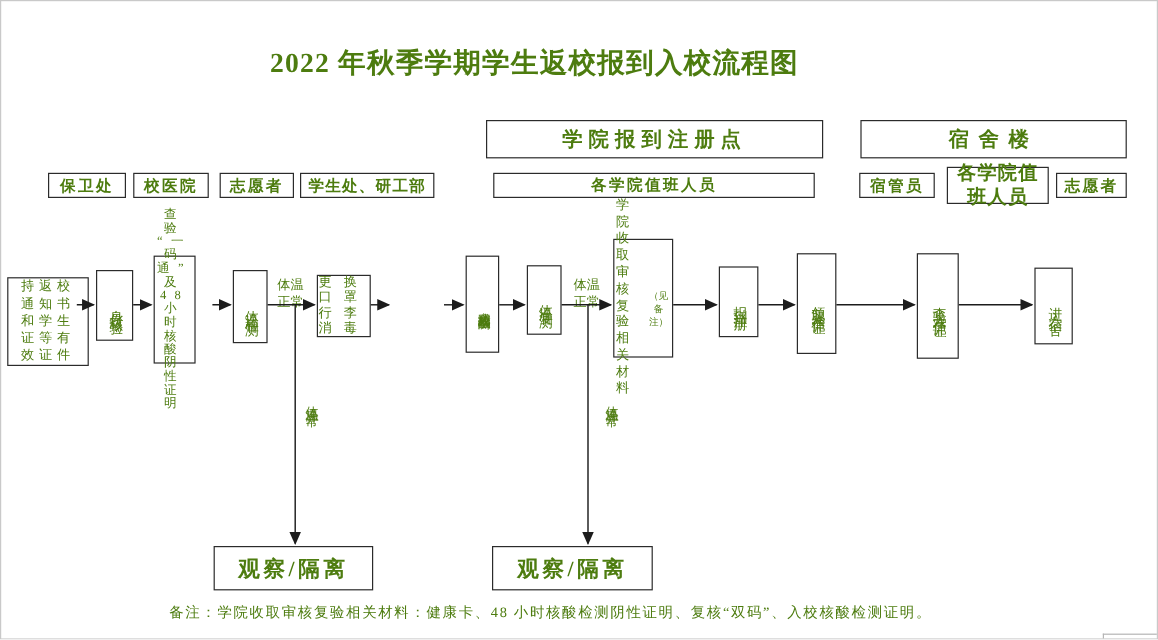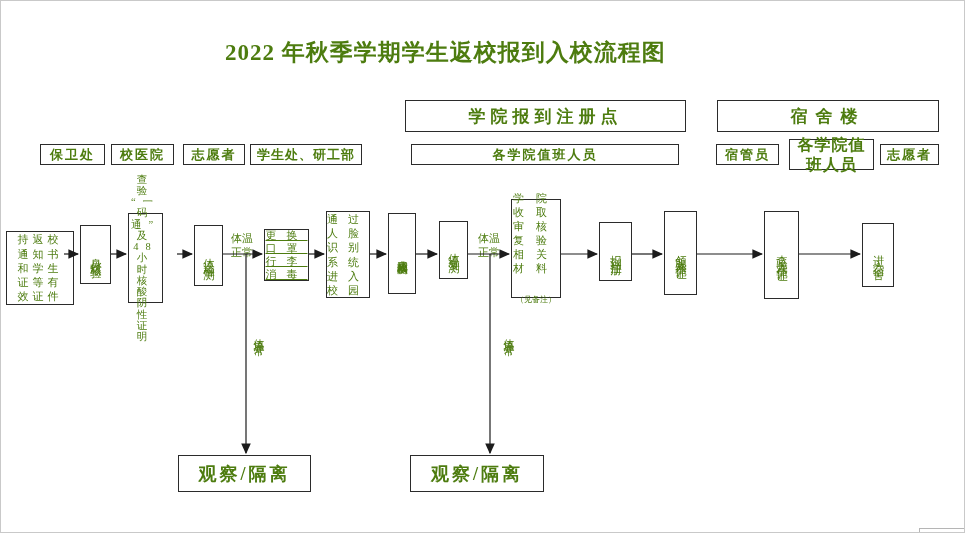--- a/index.html
+++ b/index.html
@@ -64,21 +64,21 @@
     </div>
   <div class="sbox" style="left:110px;top:143px;width:63px;height:21px;">
       <span>校医院</span>
     </div>
   <div class="sbox" style="left:182px;top:143px;width:62px;height:21px;">
       <span>志愿者</span>
     </div>
   <div class="sbox" style="left:249px;top:143px;width:112px;height:21px;letter-spacing:1px;">
       <span>学生处、研工部</span>
     </div>
-  <div class="sbox" style="left:410px;top:143px;width:268px;height:21px;">
+  <div class="sbox" style="left:410px;top:143px;width:268px;height:21px;font-family:Liberation Mono, monospace;">
       <span>各学院值班人员</span>
     </div>
   <div class="sbox" style="left:715px;top:143px;width:63px;height:21px;">
       <span>宿管员</span>
     </div>
   <div class="sbox" style="left:788px;top:138px;width:85px;height:31px;font-size:16px;letter-spacing:1px;">
       <span>各学院值
 班人员</span>
     </div>
   <div class="sbox" style="left:879px;top:143px;width:59px;height:21px;">
@@ -101,41 +101,33 @@
 码通”
 及48
 小时
 核酸
 阴性
 证明</span>
     </div>
   <div class="fbox" style="left:193px;top:224px;width:29px;height:61px;">
       <span class="vt" style="letter-spacing:3.5px;">体温检测</span>
     </div>
-  <div class="fbox" style="left:263px;top:228px;width:45px;height:52px;text-decoration:underline;">
+  <div class="fbox" style="left:263px;top:228px;width:45px;height:52px;">
       <span class="ht" style="letter-spacing:10px;line-height:1.18;">更换
 口罩
 行李
 消毒</span>
-    </div>
-  <div class="fbox" style="left:325px;top:210px;width:44px;height:87px;">
-      <span class="ht" style="letter-spacing:10px;line-height:1.3;">通过
-人脸
-识别
-系统
-进入
-校园</span>
     </div>
   <div class="fbox" style="left:387px;top:212px;width:28px;height:81px;">
       <span class="vt" style="font-size:10.5px;letter-spacing:0.5px;">完成入校核酸检测</span>
     </div>
   <div class="fbox" style="left:438px;top:220px;width:29px;height:58px;">
       <span class="vt">体温复测</span>
     </div>
-  <div class="fbox" style="left:510px;top:198px;width:50px;height:99px;flex-direction:column;">
+  <div class="fbox" style="left:510px;top:198px;width:50px;height:99px;flex-direction:row;">
     <span class="ht" style="letter-spacing:12px;line-height:1.27;">学院
 收取
 审核
 复验
 相关
 材料</span>
     <span class="smallnote">（见备注）</span>
   </div>
   <div class="fbox" style="left:598px;top:221px;width:33px;height:59px;">
       <span class="vt">报到注册</span>
@@ -153,20 +145,21 @@
   <div class="lbl" style="left:224px;top:231px;width:34px;">体温
 正常</div>
   <div class="lbl" style="left:471px;top:231px;width:34px;">体温
 正常</div>
   <div class="vlbl" style="left:250px;top:329px;height:54px;">体温异常</div>
   <div class="vlbl" style="left:500px;top:329px;height:54px;">体温异常</div>
 
   <div class="qbox" style="left:177px;top:454px;width:133px;height:37px;">观察/隔离</div>
   <div class="qbox" style="left:409px;top:454px;width:134px;height:37px;">观察/隔离</div>
 
+  <div class="note" style="left:140px;top:501px;">备注：学院收取审核复验相关材料：健康卡、48 小时核酸检测阴性证明、复核“双码”、入校核酸检测证明。</div>
 
   <div class="artifact" style="left:918px;top:527px;width:47px;height:6px;"></div>
 
   <svg class="overlay" width="965" height="533">
     <defs>
       <marker id="ah" markerWidth="9" markerHeight="8" refX="8" refY="4" orient="auto">
         <path d="M0,0 L9,4 L0,8 z" fill="#1c1c1c"></path>
       </marker>
     </defs>
     <g stroke="#1c1c1c" stroke-width="1.2" fill="none">

